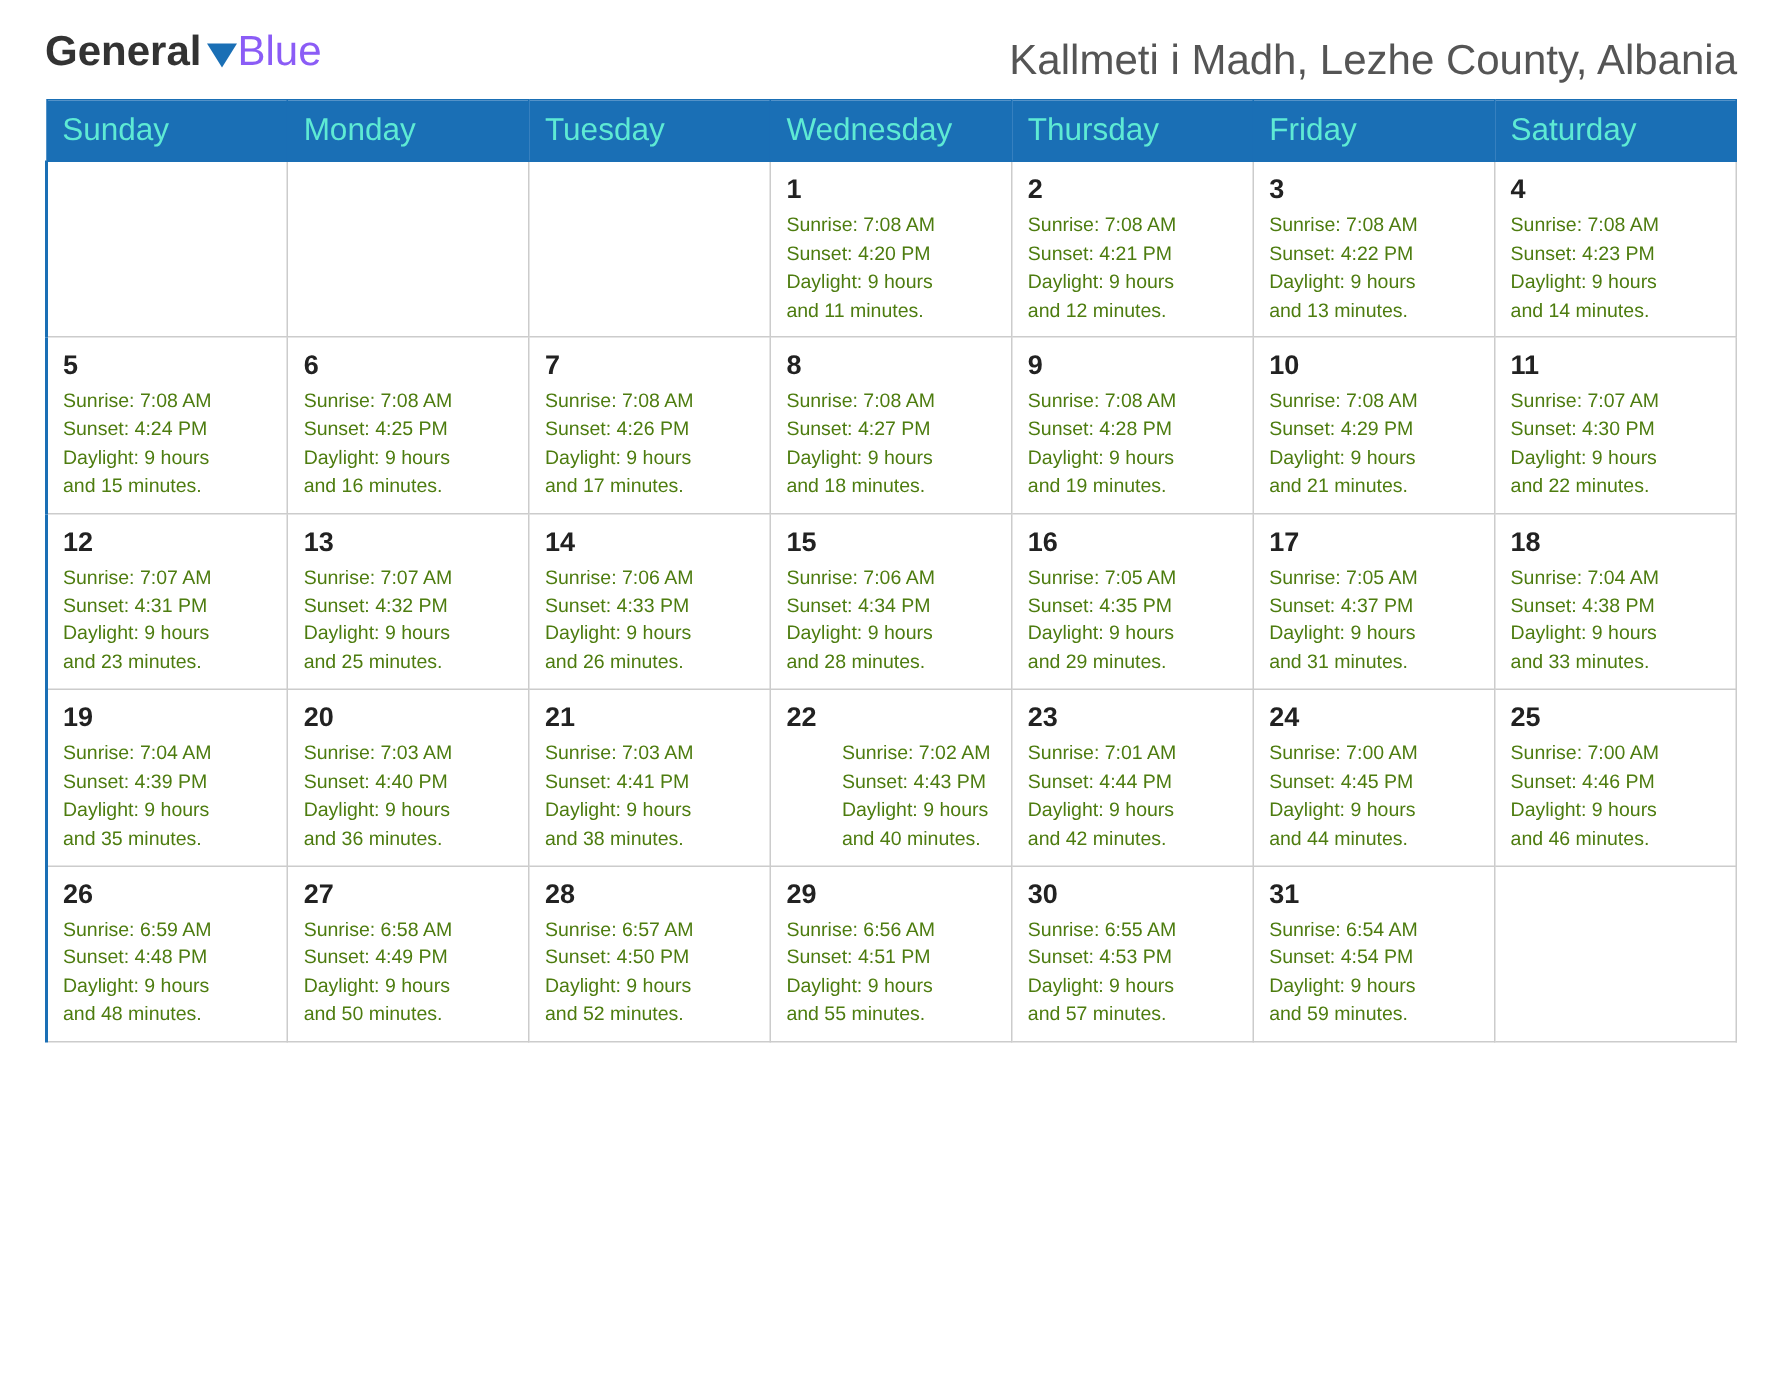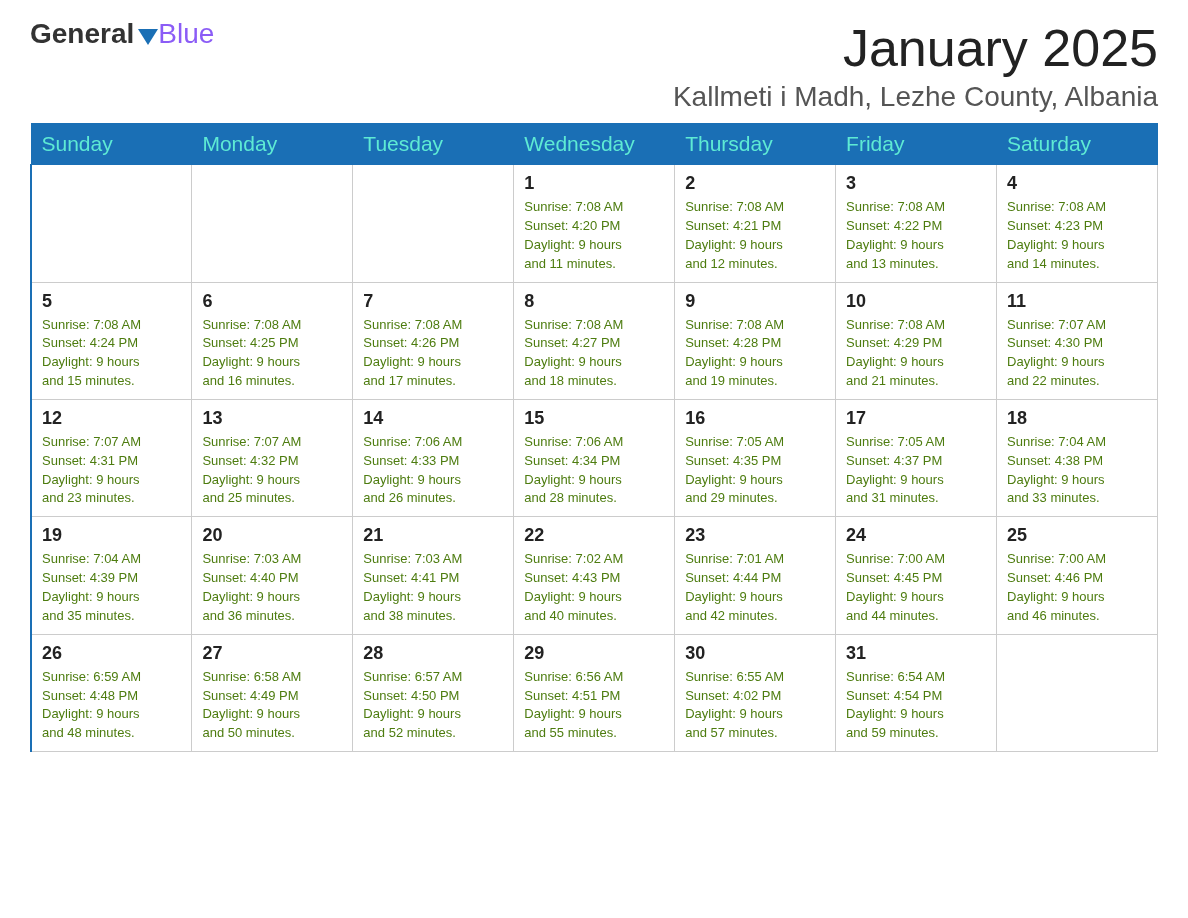--- a/index.html
+++ b/index.html
@@ -94,21 +94,20 @@
 
 <div class="header">
   <div class="logo">
     <div style="display:flex; align-items:center;">
       <span class="logo-general">General</span>
       <span style="display:inline-block; width:0; height:0; border-left:10px solid transparent; border-right:10px solid transparent; border-top:16px solid #1a6fb5; margin-left:4px; margin-top:6px;"></span>
     </div>
     <span class="logo-blue">Blue</span>
   </div>
   <div class="title-block">
-    <div class="month-title">January 2025</div>
     <div class="location-title">Kallmeti i Madh, Lezhe County, Albania</div>
   </div>
 </div>
 
 <table class="calendar">
   <thead>
     <tr>
     <th>Sunday</th>
         <th>Monday</th>
         <th>Tuesday</th>
@@ -271,21 +270,21 @@
         </td>
         <td>
           <span class="day-number">21</span>
           <div class="day-info" style="white-space: pre-line;">Sunrise: 7:03 AM
 Sunset: 4:41 PM
 Daylight: 9 hours
 and 38 minutes.</div>
         </td>
         <td>
           <span class="day-number">22</span>
-          <div class="day-info" style="white-space: pre-line;">Sunrise: 7:02 AM
+          <div class="day-info" style="white-space: pre-line; margin-left: 37px;">Sunrise: 7:02 AM
 Sunset: 4:43 PM
 Daylight: 9 hours
 and 40 minutes.</div>
         </td>
         <td>
           <span class="day-number">23</span>
           <div class="day-info" style="white-space: pre-line;">Sunrise: 7:01 AM
 Sunset: 4:44 PM
 Daylight: 9 hours
 and 42 minutes.</div>
@@ -330,21 +329,21 @@
         <td>
           <span class="day-number">29</span>
           <div class="day-info" style="white-space: pre-line;">Sunrise: 6:56 AM
 Sunset: 4:51 PM
 Daylight: 9 hours
 and 55 minutes.</div>
         </td>
         <td>
           <span class="day-number">30</span>
           <div class="day-info" style="white-space: pre-line;">Sunrise: 6:55 AM
-Sunset: 4:02 PM
+Sunset: 4:53 PM
 Daylight: 9 hours
 and 57 minutes.</div>
         </td>
         <td>
           <span class="day-number">31</span>
           <div class="day-info" style="white-space: pre-line;">Sunrise: 6:54 AM
 Sunset: 4:54 PM
 Daylight: 9 hours
 and 59 minutes.</div>
         </td>

